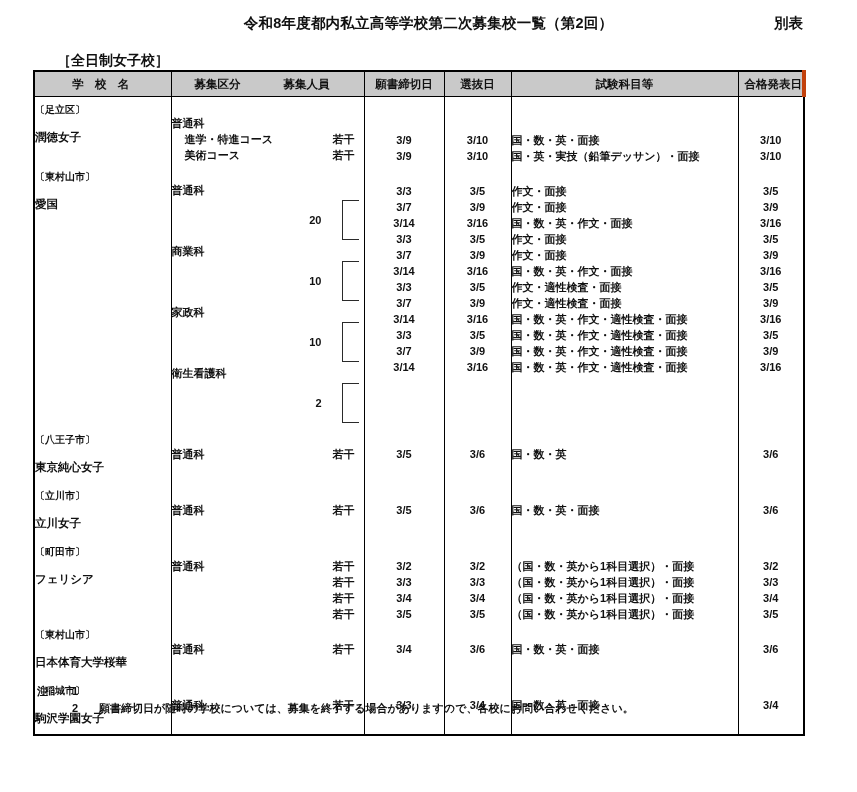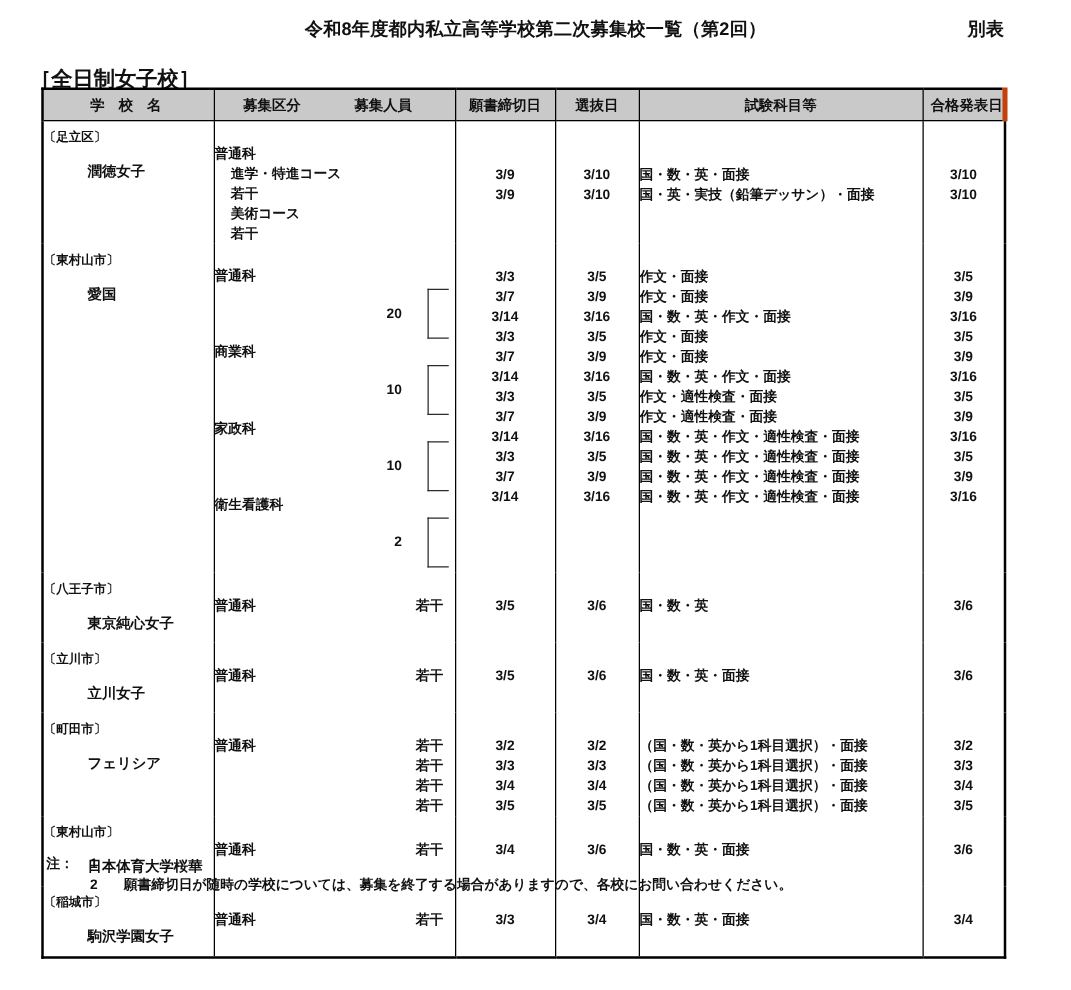--- a/index.html
+++ b/index.html
@@ -43,23 +43,23 @@
   .doc-side-label {
     position: absolute;
     right: 54px;
     top: 0;
     font-size: 14.5px;
     font-weight: bold;
     white-space: nowrap;
   }
   .section-label {
     position: absolute;
-    left: 24px;
+    left: 57px;
     top: 52px;
-    font-size: 17px;
+    font-size: 14px;
     font-weight: bold;
     white-space: nowrap;
   }
 
   
   .tbl-wrap {
     position: absolute;
     left: 33px;
     top: 70px;
     width: 770px;
@@ -118,36 +118,35 @@
   .rowbox { line-height: 16px; }
 
   .district {
     font-size: 10px;
     font-weight: bold;
   }
   .schoolname {
     font-size: 11.5px;
     font-weight: bold;
     white-space: nowrap;
-    padding-left: 35px;
   }
   .spacer-xs { height: 6px; }
   .spacer-md { height: 13px; }
 
   .course-line {
     display: flex;
     justify-content: space-between;
     align-items: baseline;
     padding-right: 9px;
     line-height: 16px;
     white-space: nowrap;
   }
   .course-line .cl-name { }
   .course-line .cl-qty  { }
-  .indent { padding-left: 13px; flex-direction: column; }
+  .indent { padding-left: 13px; }
 
   
   .brk-group {
     display: flex;
     align-items: center;
     justify-content: flex-end;
     padding-right: 5px;
     height: 48px;
     margin-top: -2px;
   }

